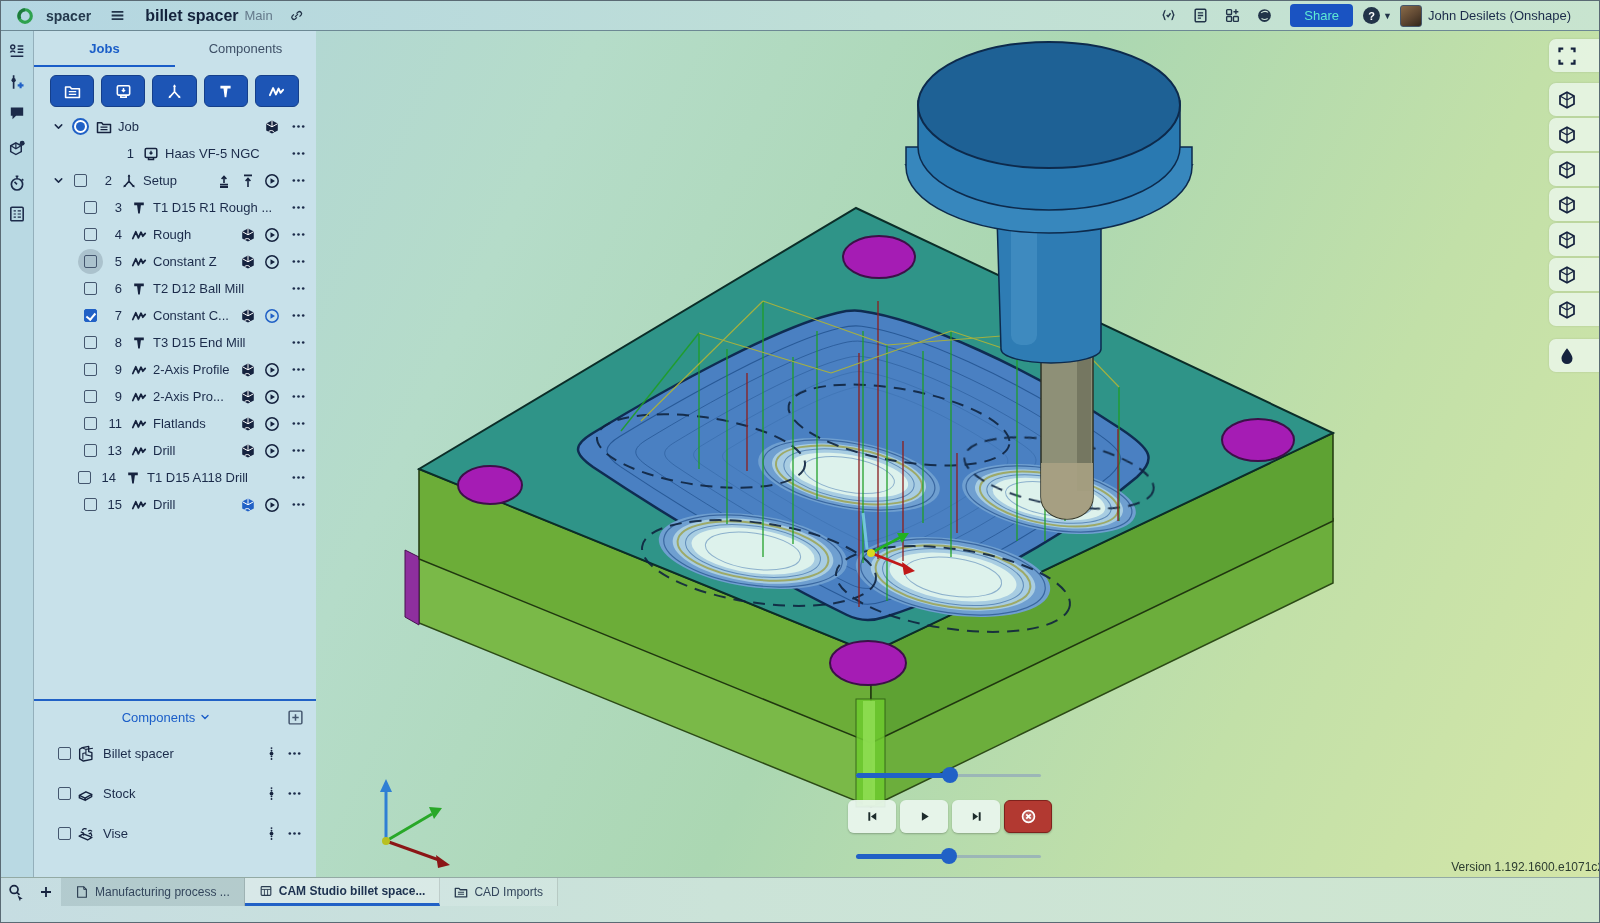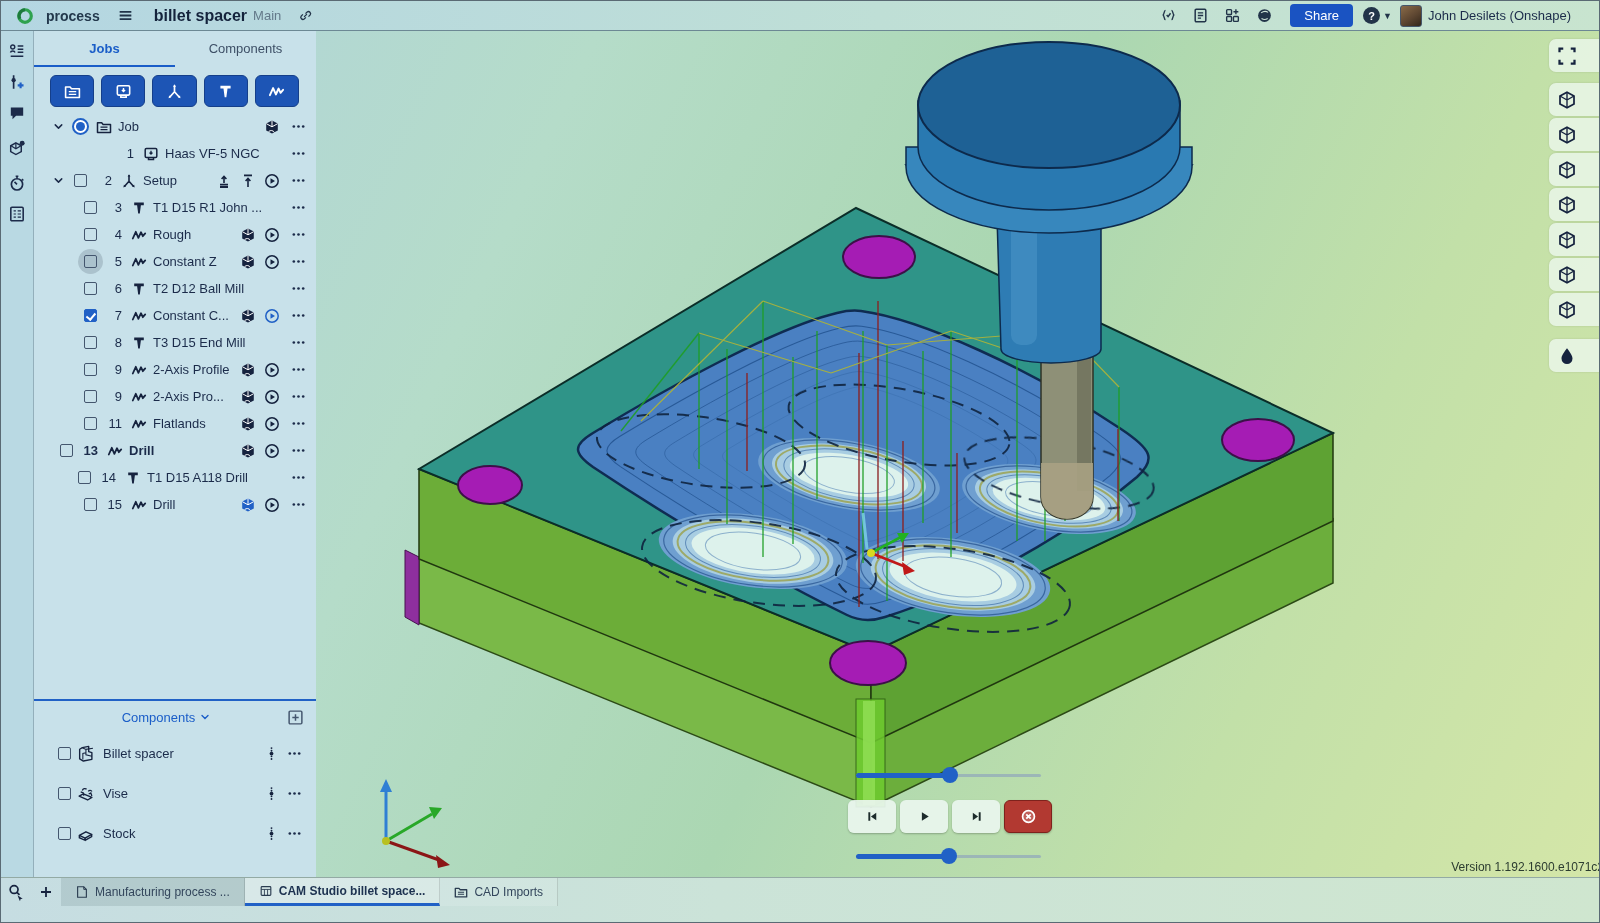--- a/index.html
+++ b/index.html
@@ -12,21 +12,21 @@
   #scene{position:absolute;left:0;top:0;width:1600px;height:923px;z-index:1}
   
   #topbar{position:absolute;left:0;top:0;right:0;height:30px;z-index:5;
     background:linear-gradient(90deg,#b4d6e2 0%,#bfdfd6 55%,#c8e4cf 100%);
     border-bottom:1px solid #6c8894;display:flex;align-items:center;padding:0 8px;box-sizing:border-box}
   #topbar .logo-text{font-size:14px;font-weight:bold;color:#23384c;margin:0 10px 0 5px}
   #topbar .doc-title{font-size:16px;font-weight:bold;color:#14233c;margin:0 6px 0 12px}
   #topbar .ws-label{font-size:13px;color:#64798a;margin-right:8px}
   .tb-icon{width:22px;height:22px;display:flex;align-items:center;justify-content:center;color:#223449;margin:0 5px}
   #topbar-right{margin-left:auto;display:flex;align-items:center}
-  .share-btn{background:#1a53c2;color:#ffffff;font-size:13px;border:none;border-radius:4px;
+  .share-btn{background:#1a53c2;color:#5eead4;font-size:13px;border:none;border-radius:4px;
     padding:4px 14px;margin:0 10px;cursor:pointer}
   .help-circle{width:17px;height:17px;border-radius:50%;background:#223449;color:#fff;
     font-size:11px;font-weight:bold;display:flex;align-items:center;justify-content:center}
   .caret{font-size:9px;color:#223449;margin:0 8px 0 3px}
   .avatar{width:20px;height:20px;border-radius:3px;margin-right:6px;
     background:linear-gradient(145deg,#8a6b48 0%,#5d4631 55%,#32261a 100%);border:1px solid #44566a}
   .user-name{font-size:13px;color:#1b2b4a;margin-right:20px}
   
   #left-rail{position:absolute;left:0;top:30px;bottom:45px;width:33px;z-index:4;
     background:#b9d9e3;border-right:1px solid rgba(60,80,95,.3);display:flex;flex-direction:column;align-items:center;padding-top:8px;box-sizing:border-box}
@@ -248,21 +248,21 @@
   </g>
 </svg>
 
 <div id="topbar">
   <span class="tb-icon">
     <svg width="18" height="18" viewBox="0 0 16 16">
         <circle cx="8" cy="8" r="5.6" fill="none" stroke="#2fa24f" stroke-width="2.8"></circle>
         <path d="M3.4 10.5A5.6 5.6 0 0 1 8 2.4" fill="none" stroke="#1d7a3c" stroke-width="2.8"></path>
       </svg>
   </span>
-  <span class="logo-text">process</span>
+  <span class="logo-text">spacer</span>
   <span class="tb-icon">
     <svg width="17" height="17" viewBox="0 0 16 16">
         <path d="M2.5 4.5h11M2.5 8h11M2.5 11.5h11" stroke="currentColor" stroke-width="1.7" fill="none"></path>
       </svg>
   </span>
   <span class="doc-title">billet spacer</span>
   <span class="ws-label">Main</span>
   <span class="tb-icon">
     <svg width="15" height="15" viewBox="0 0 16 16" fill="none" stroke="currentColor" stroke-width="1.4">
         <path d="M6.5 9.5l3-3M5.2 6.8L3.4 8.6a2.3 2.3 0 0 0 3.2 3.2l1.8-1.8M8 6l1.8-1.8a2.3 2.3 0 0 1 3.2 3.2L11.2 9.2"></path>
@@ -491,21 +491,21 @@
         <span class="slot" style="width: 20px;"></span>
         <span class="slot slot-check">
           <div class="checkbox"></div>
         </span>
         <span class="slot slot-num">3</span>
         <span class="slot slot-icon">
           <svg width="16" height="16" viewBox="0 0 16 16">
             <path d="M3.2 2.6h9.6v2.6H9.9l-1.1 8.3H7.2L6.1 5.2H3.2z" fill="currentColor"></path>
           </svg>
         </span>
-        <span class="row-label">T1 D15 R1 John ...</span>
+        <span class="row-label">T1 D15 R1 Rough ...</span>
         <span class="trailing"></span>
         <span class="kebab">
           <svg width="15" height="15" viewBox="0 0 16 16">
             <circle cx="3" cy="8" r="1.4" fill="currentColor"></circle>
             <circle cx="8" cy="8" r="1.4" fill="currentColor"></circle>
             <circle cx="13" cy="8" r="1.4" fill="currentColor"></circle>
           </svg>
         </span>
       </div>
       <div class="tree-row" style="padding-left: 24px;">
@@ -749,21 +749,21 @@
           </span>
         </span>
         <span class="kebab">
           <svg width="15" height="15" viewBox="0 0 16 16">
             <circle cx="3" cy="8" r="1.4" fill="currentColor"></circle>
             <circle cx="8" cy="8" r="1.4" fill="currentColor"></circle>
             <circle cx="13" cy="8" r="1.4" fill="currentColor"></circle>
           </svg>
         </span>
       </div>
-      <div class="tree-row" style=" font-weight: bold;">
+      <div class="tree-row" style="padding-left: 24px;">
         <span class="slot" style="width: 20px;"></span>
         <span class="slot slot-check">
           <div class="checkbox"></div>
         </span>
         <span class="slot slot-num">13</span>
         <span class="slot slot-icon">
           <svg width="16" height="16" viewBox="0 0 16 16">
             <path d="M1.8 11.5L4.8 4.8 7.4 10.8 10 5.2 11.8 9.2 14.2 6.4" fill="none" stroke="currentColor" stroke-width="1.8" stroke-linecap="round" stroke-linejoin="round"></path>
           </svg>
         </span>
@@ -885,25 +885,25 @@
               <circle cx="3" cy="8" r="1.4" fill="currentColor"></circle>
               <circle cx="8" cy="8" r="1.4" fill="currentColor"></circle>
               <circle cx="13" cy="8" r="1.4" fill="currentColor"></circle>
             </svg>
           </span>
         </div>
         <div class="comp-row">
           <div class="checkbox"></div>
           <span class="comp-icon">
             <svg width="17" height="17" viewBox="0 0 16 16">
-              <path d="M2 10.5l4-2.2 8 3.4-4 2.4z" fill="none" stroke="currentColor" stroke-width="1.3" stroke-linejoin="round"></path>
-              <path d="M3.5 6.5l2.5 1 .4 2.6M11 8.5l2-1 1 2.8M5 5.2c.6-1.8 2.8-2.4 4-1.2M10.6 6c1-1.4 2.8-1.2 3.4.2" stroke="currentColor" stroke-width="1.2" fill="none"></path>
-            </svg>
-          </span>
-          <span class="comp-label">Vise</span>
+              <path d="M2.2 9.8l6.2-3.4 5.4 2.4-6.2 3.6z" fill="none" stroke="currentColor" stroke-width="1.3" stroke-linejoin="round"></path>
+              <path d="M2.2 9.8v2.2l5.4 2.4v-2.2M13.8 8.8v2.2l-6.2 3.4" stroke="currentColor" stroke-width="1.3" fill="none"></path>
+            </svg>
+          </span>
+          <span class="comp-label">Stock</span>
           <span class="axis-icon">
             <svg width="15" height="15" viewBox="0 0 16 16">
               <circle cx="8" cy="2.2" r="1" fill="currentColor"></circle>
               <circle cx="8" cy="5" r="1" fill="currentColor"></circle>
               <circle cx="8" cy="8" r="2" fill="currentColor"></circle>
               <circle cx="8" cy="11" r="1" fill="currentColor"></circle>
               <circle cx="8" cy="13.8" r="1" fill="currentColor"></circle>
             </svg>
           </span>
           <span class="kebab">
@@ -911,25 +911,25 @@
               <circle cx="3" cy="8" r="1.4" fill="currentColor"></circle>
               <circle cx="8" cy="8" r="1.4" fill="currentColor"></circle>
               <circle cx="13" cy="8" r="1.4" fill="currentColor"></circle>
             </svg>
           </span>
         </div>
         <div class="comp-row">
           <div class="checkbox"></div>
           <span class="comp-icon">
             <svg width="17" height="17" viewBox="0 0 16 16">
-              <path d="M2.2 9.8l6.2-3.4 5.4 2.4-6.2 3.6z" fill="none" stroke="currentColor" stroke-width="1.3" stroke-linejoin="round"></path>
-              <path d="M2.2 9.8v2.2l5.4 2.4v-2.2M13.8 8.8v2.2l-6.2 3.4" stroke="currentColor" stroke-width="1.3" fill="none"></path>
-            </svg>
-          </span>
-          <span class="comp-label">Stock</span>
+              <path d="M2 10.5l4-2.2 8 3.4-4 2.4z" fill="none" stroke="currentColor" stroke-width="1.3" stroke-linejoin="round"></path>
+              <path d="M3.5 6.5l2.5 1 .4 2.6M11 8.5l2-1 1 2.8M5 5.2c.6-1.8 2.8-2.4 4-1.2M10.6 6c1-1.4 2.8-1.2 3.4.2" stroke="currentColor" stroke-width="1.2" fill="none"></path>
+            </svg>
+          </span>
+          <span class="comp-label">Vise</span>
           <span class="axis-icon">
             <svg width="15" height="15" viewBox="0 0 16 16">
               <circle cx="8" cy="2.2" r="1" fill="currentColor"></circle>
               <circle cx="8" cy="5" r="1" fill="currentColor"></circle>
               <circle cx="8" cy="8" r="2" fill="currentColor"></circle>
               <circle cx="8" cy="11" r="1" fill="currentColor"></circle>
               <circle cx="8" cy="13.8" r="1" fill="currentColor"></circle>
             </svg>
           </span>
           <span class="kebab">

